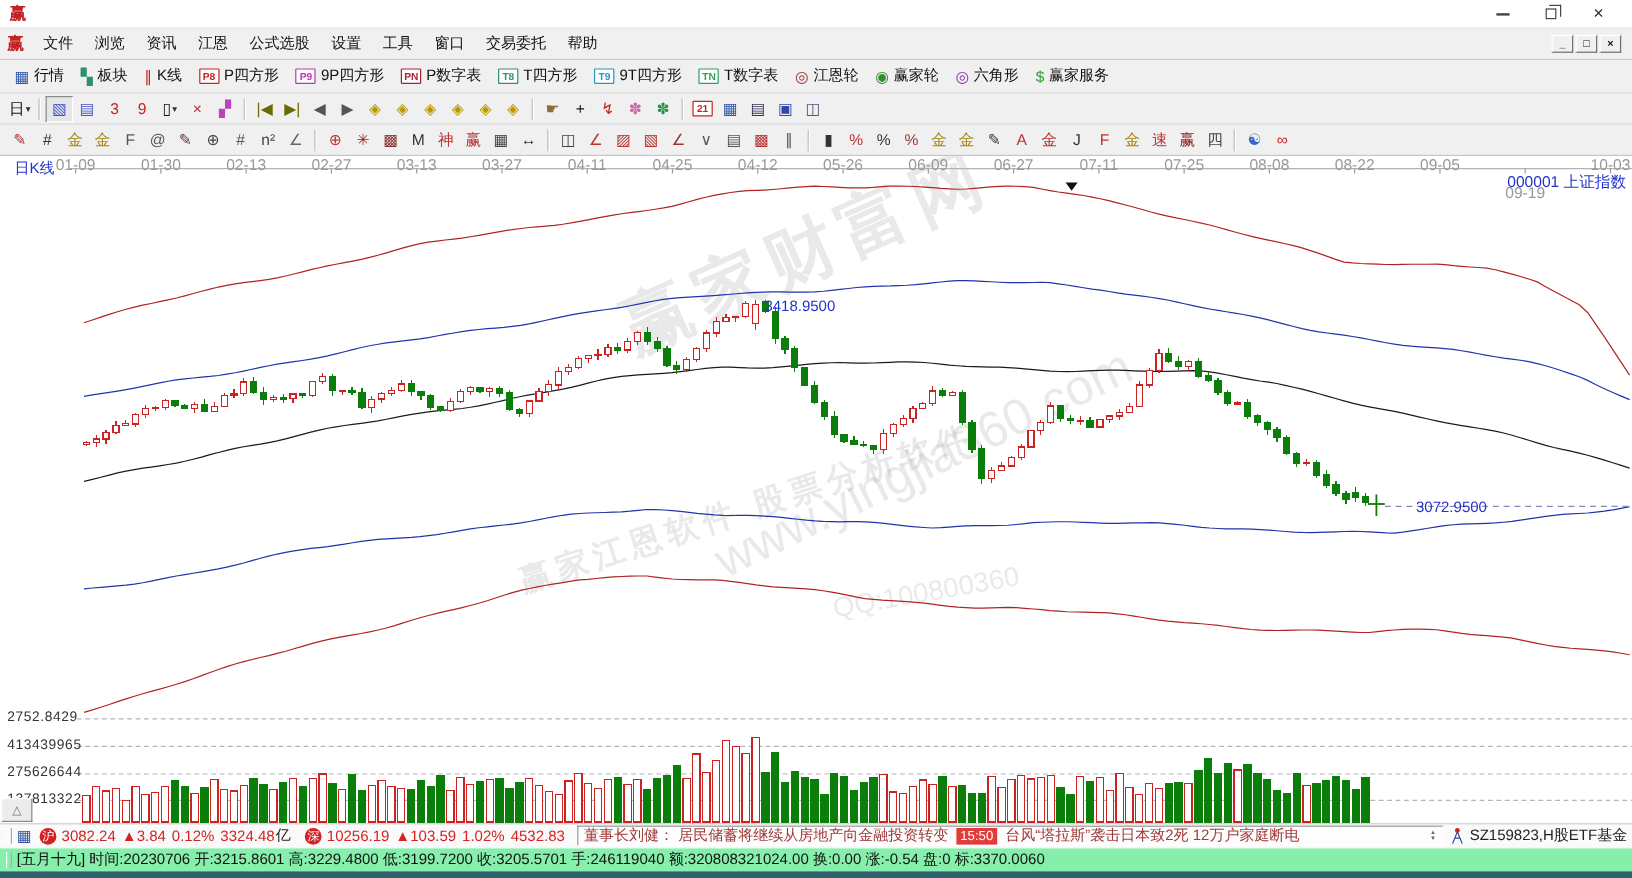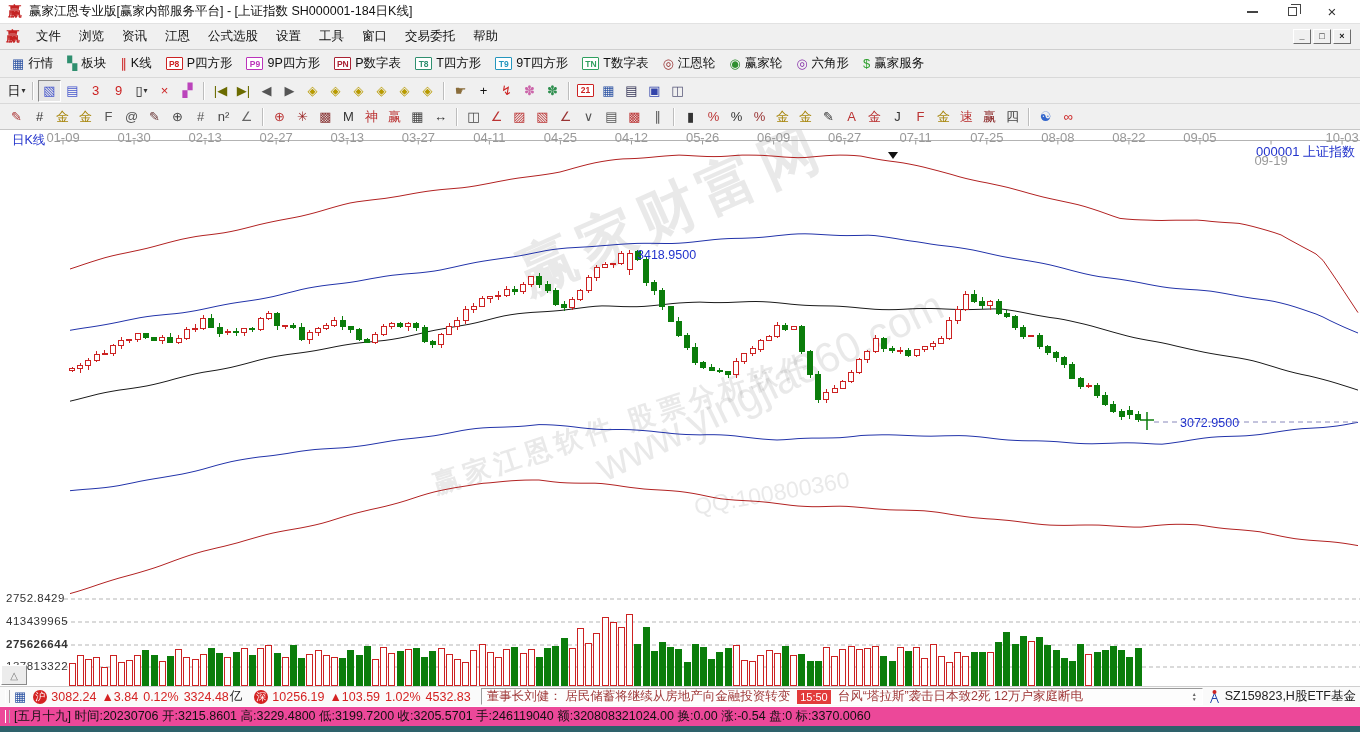--- a/index.html
+++ b/index.html
@@ -45,29 +45,28 @@
   .grip{width:5px;height:13px;border-left:1px solid #fff;border-right:1px solid #aaa;margin:0 4px 0 1px}
   .ib-grid{color:#2f55a4;font-size:13px;margin-right:3px}
   .mkt{width:14px;height:14px;border-radius:50%;background:#d42222;color:#fff;font-size:10px;display:flex;align-items:center;justify-content:center;margin:0 4px;flex:0 0 auto}
   .red{color:#d42222;margin-right:5px}
   .dark{color:#222;margin-right:8px}
   .ticker{flex:1;height:17px;border:1px solid;border-color:#9a9a9a #fff #fff #9a9a9a;background:#fdfdfd;display:flex;align-items:center;gap:7px;padding:0 5px;margin:0 5px;overflow:hidden;min-width:0}
   .maroon{color:#a03a3a}
   .time-badge{background:#e23b3b;color:#fff;font-size:11px;line-height:14px;padding:0 3px;flex:0 0 auto}
   .spinner{display:flex;flex-direction:column;line-height:5px;font-size:5px;color:#666;margin-left:auto;flex:0 0 auto}
   .stock-code{color:#222;margin-left:4px}
-  .statusbar{position:relative;height:20px;background:#ec4899;border-top:1px solid #fff;display:flex;align-items:center;padding-left:4px;font-size:12.5px;white-space:nowrap;overflow:hidden}
+  .statusbar{position:relative;height:20px;background:#86efac;border-top:1px solid #fff;display:flex;align-items:center;padding-left:4px;font-size:12.5px;white-space:nowrap;overflow:hidden}
   .bottomstrip{height:6px;background:#2e616b}
 </style>
 </head>
 <body>
 
 <div class="titlebar">
   <span class="logo">赢</span>
-  <span>赢家江恩专业版[赢家内部服务平台] - [上证指数 SH000001-184日K线]</span>
   <div class="win-controls">
     <span class="wc wc-min">
         <i></i>
       </span>
     <span class="wc wc-restore">
         <i></i>
       </span>
     <span class="wc wc-close">×</span>
   </div>
 </div>
@@ -847,21 +846,21 @@
       <span style="left: 1057.84px;">08-08</span>
       <span style="left: 1128.9px;">08-22</span>
       <span style="left: 1199.96px;">09-05</span>
       <span style="left: 1271.02px; margin-top: 23px;">09-19</span>
       <span style="left: 1342.08px;">10-03</span>
     </div>
   <span id="index-label">000001 上证指数</span>
   <div id="axis-labels">
       <span class="axis-label" style="top: 462px;">2752.8429</span>
       <span class="axis-label" style="top: 485px;">413439965</span>
-      <span class="axis-label" style="top: 508px; font-weight: bold;">275626644</span>
+      <span class="axis-label" style="top: 508px;">275626644</span>
       <span class="axis-label" style="top: 530px;">137813322</span>
     </div>
   <button id="expand-btn">△</button>
 </div>
 
 <div class="infobar">
   <span class="grip"></span>
   <span class="ib-grid">▦</span>
   <span class="mkt">沪</span>
   <span class="red">3082.24</span>

